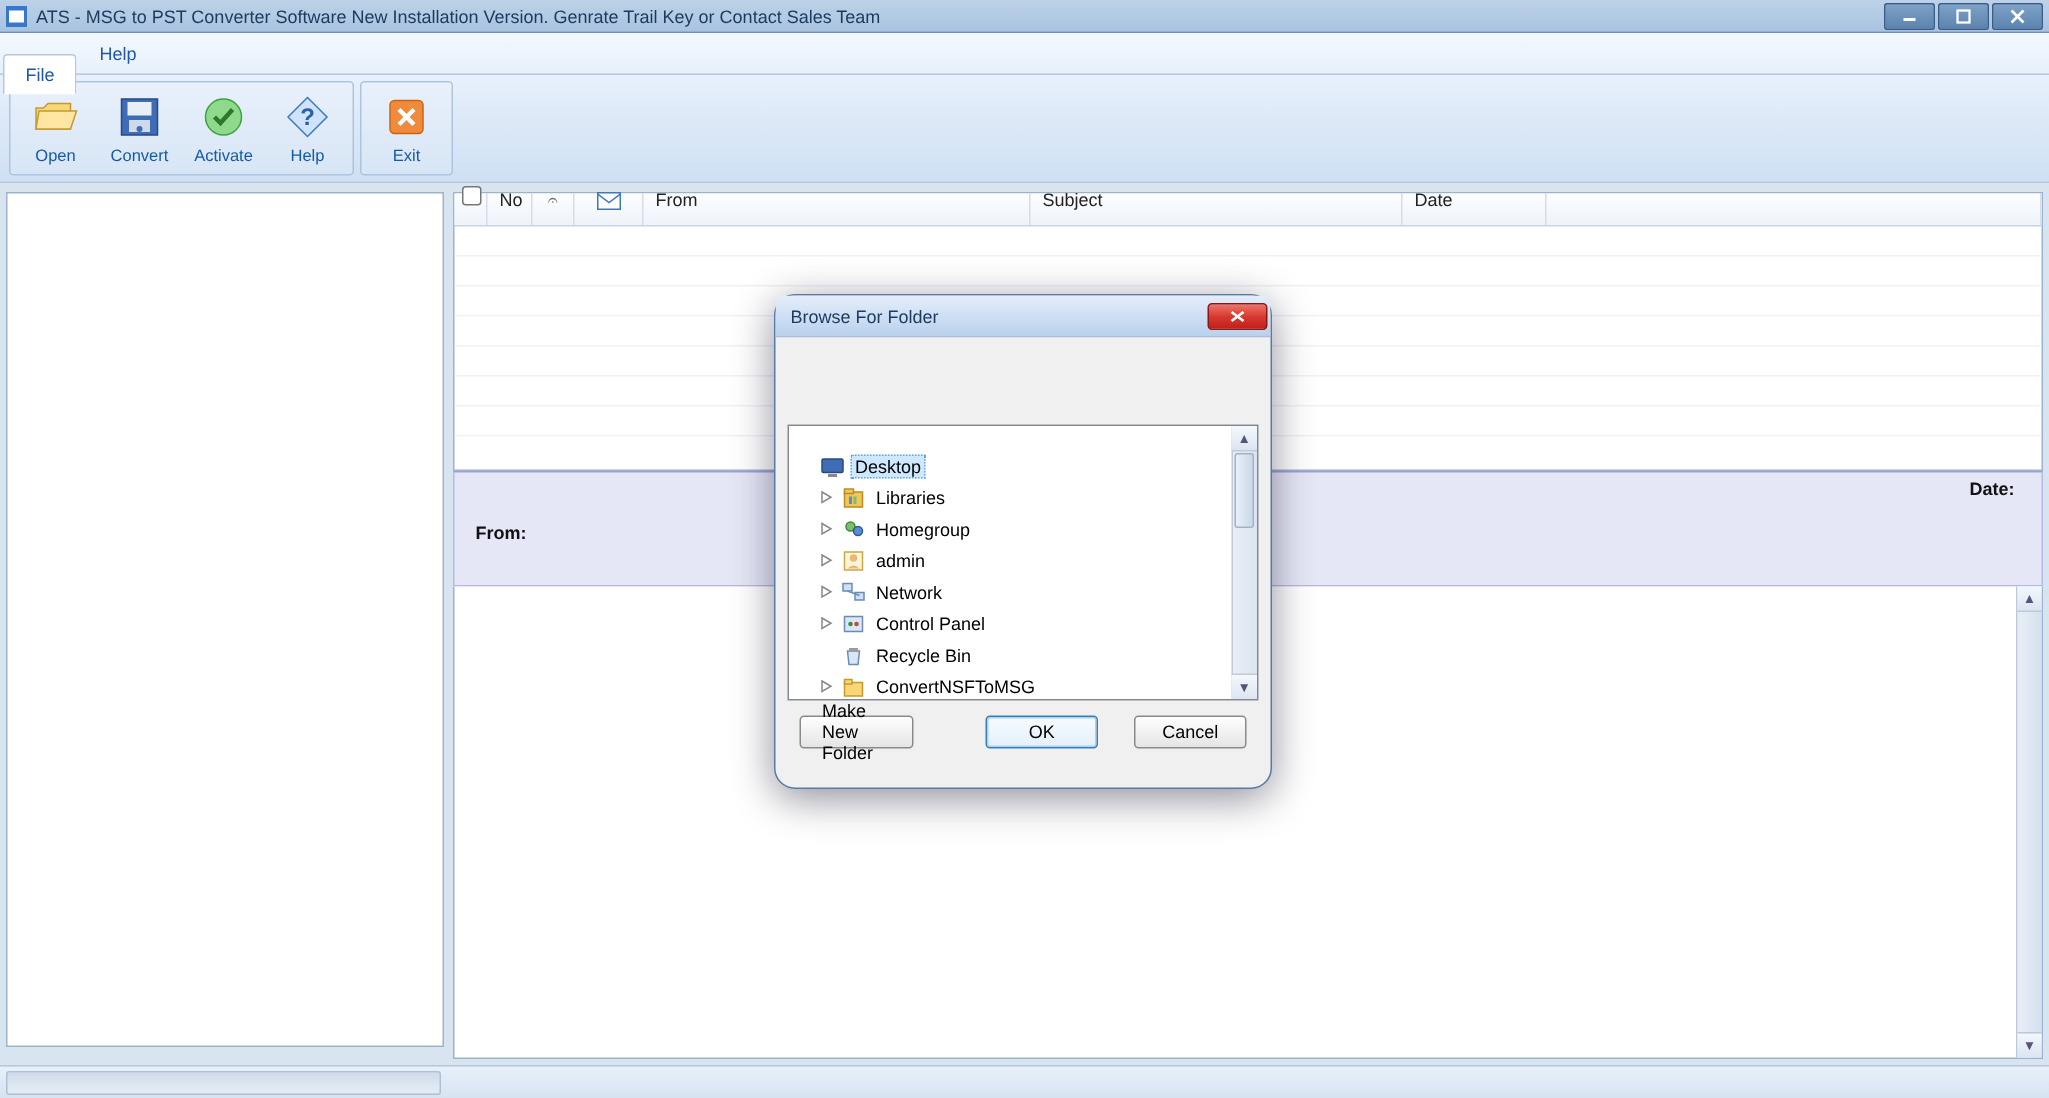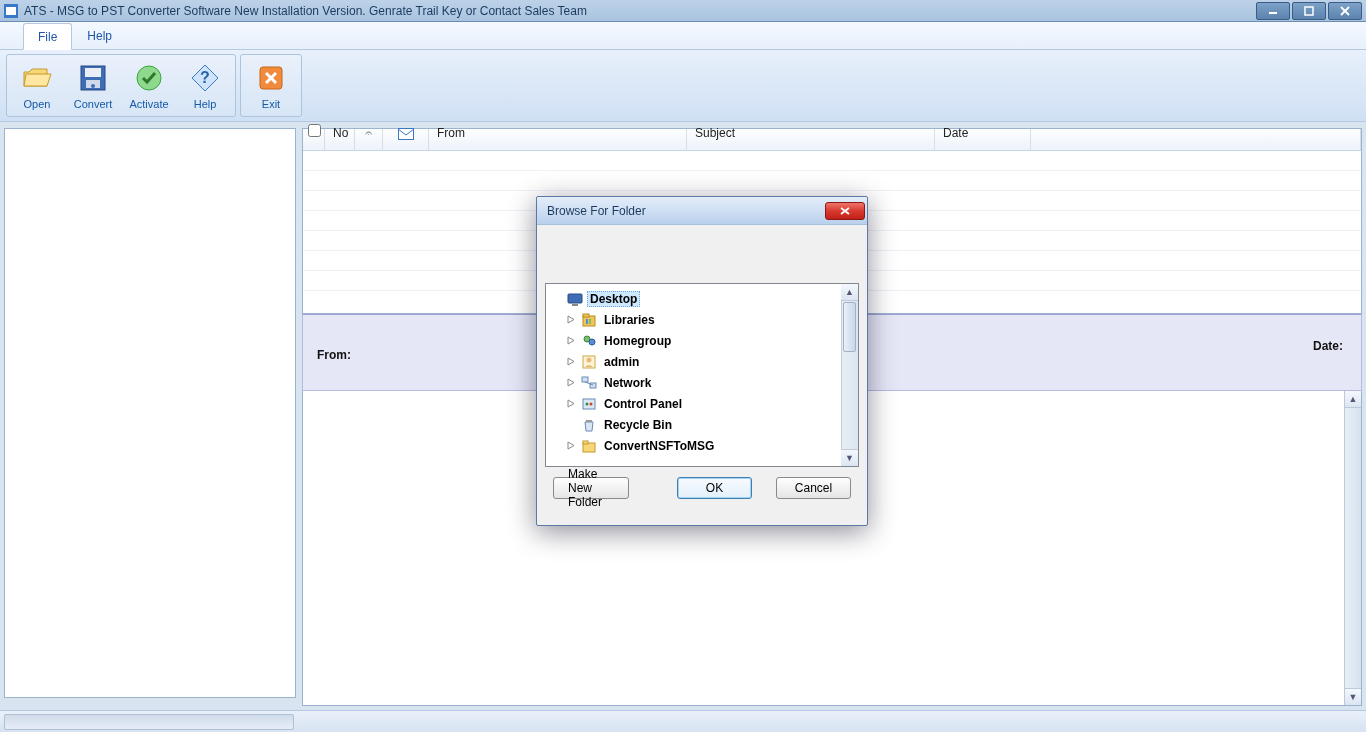--- a/index.html
+++ b/index.html
@@ -29,21 +29,21 @@
     height: 28px; background: linear-gradient(#f4f9ff,#e7f0fb);
     border-bottom: 1px solid #b6c8dd; display: flex; align-items: stretch;
     padding: 0 2px;
   }
   .menuitem {
     padding: 0 14px; display:flex; align-items:center; color: #1f56a8;
     border: 1px solid transparent; border-bottom: none;
   }
   .menuitem.active {
     background: #fff; border: 1px solid #b6c8dd; border-bottom: 1px solid #fff;
-    border-radius: 3px 3px 0 0; position: relative; top: 1px; margin-left: 21px;
+    border-radius: 3px 3px 0 0; position: relative; top: 14px;
   }
 
   
   .ribbon {
     height: 72px; background: linear-gradient(#e8f0fb, #cfe0f4);
     border-bottom: 1px solid #b6c8dd;
     display: flex; padding: 4px 6px; gap: 4px;
   }
   .ribbon-group { border: 1px solid #adc4df; border-radius: 3px; background: rgba(255,255,255,0.15);
     display: flex; padding: 2px; }
@@ -87,21 +87,21 @@
   .grid-body { height: calc(100% - 22px); }
   .grid-row { height: 20px; border-bottom: 1px solid #eef1f6; }
 
   
   .details-header {
     height: 77px; background:#e6e7f6; border:1px solid #b8b9e0; border-top:1px solid #9fa1d6;
     padding: 8px 14px 0 14px; color: #111; position:relative;
   }
   .details-header .row { display:flex; margin-bottom: 12px;}
   .details-header strong { font-weight: bold; margin-top: 25px; }
-  .details-header .date { position:absolute; right: 18px; top: 24px; }
+  .details-header .date { position:absolute; right: 18px; top: 4px; }
 
   .preview {
     flex: 1; position: relative; background:#fff; border:1px solid #9cb3cd; border-top:none;
   }
   .preview .vscroll {
     position:absolute; right:0; top:0; bottom:0; width:17px;
     background: linear-gradient(to right,#e8eef6,#d6e1ef); border-left:1px solid #bcc9db;
   }
   .preview .vscroll .arr {
     height:17px; display:flex;align-items:center;justify-content:center;
@@ -116,22 +116,22 @@
     background: linear-gradient(#e9f0fa,#d7e3f2); border-top:1px solid #b6c8dd;
     display:flex; align-items:center; padding: 2px 4px;
   }
   .statusbar .slot {
     width: 290px; height: 16px; background: linear-gradient(#d0dbea,#e6edf7);
     border:1px solid #b0bfd2; border-radius:2px;
   }
 
   
   .modal {
-    position:absolute; left: 536px; top: 196px; width: 332px; height: 330px;
-    background: #f0f0f0; border: 1px solid #5a7aa3; border-radius: 2px;
+    position:absolute; left: 516px; top: 196px; width: 332px; height: 330px;
+    background: #f0f0f0; border: 1px solid #5a7aa3; border-radius: 14px;
     box-shadow: 0 6px 28px rgba(0,0,30,0.45);
     padding: 0;
   }
   .modal-titlebar {
     height: 28px; border-radius: 5px 5px 0 0;
     background: linear-gradient(#e4edf9, #cfe0f4 50%, #b9d0ec);
     border-bottom:1px solid #a9c0dc;
     display:flex; align-items:center; padding: 0 2px 0 10px; color:#1b3a5f;
   }
   .modal-titlebar .mtitle { flex:1; }
@@ -152,21 +152,21 @@
   }
   .treebox .thumb {
     position:absolute; right:2px; top:18px; width:13px; height:50px;
     background: linear-gradient(to right,#e9f0f9,#c9d7e8); border:1px solid #9fb2c8; border-radius:2px;
   }
   .treebox .sarr { position:absolute; right:0; width:17px; height:17px;
     background: linear-gradient(#f4f8fd,#dbe5f1); color:#557; font-size:9px;
     display:flex;align-items:center;justify-content:center;}
   .treebox .sarr.top{top:0; border-bottom:1px solid #c2cbd7;}
   .treebox .sarr.bot{bottom:0; border-top:1px solid #c2cbd7;}
-  .tree { padding: 4px 2px; font-weight: bold; }
+  .tree { padding: 16px 2px; }
   .tnode { display:flex; align-items:center; height: 21px; gap: 4px; padding-left: 4px;}
   .tnode.child { padding-left: 18px; }
   .expander { width:11px; height:11px; display:flex;align-items:center;justify-content:center; color:#888;}
   .nicon { width:16px; height:16px; display:inline-flex; align-items:center;justify-content:center;}
   .nlabel {}
   .tnode.selected .nlabel { background:#cde8ff; border:1px dotted #6aa6da; padding: 0 2px;}
   .tnode:not(.selected) .nlabel { border:1px solid transparent; padding:0 2px;}
 
   .modal-buttons { display:flex; gap:24px; padding: 10px 8px 0 8px; align-items:center;}
   .dlgbtn {

